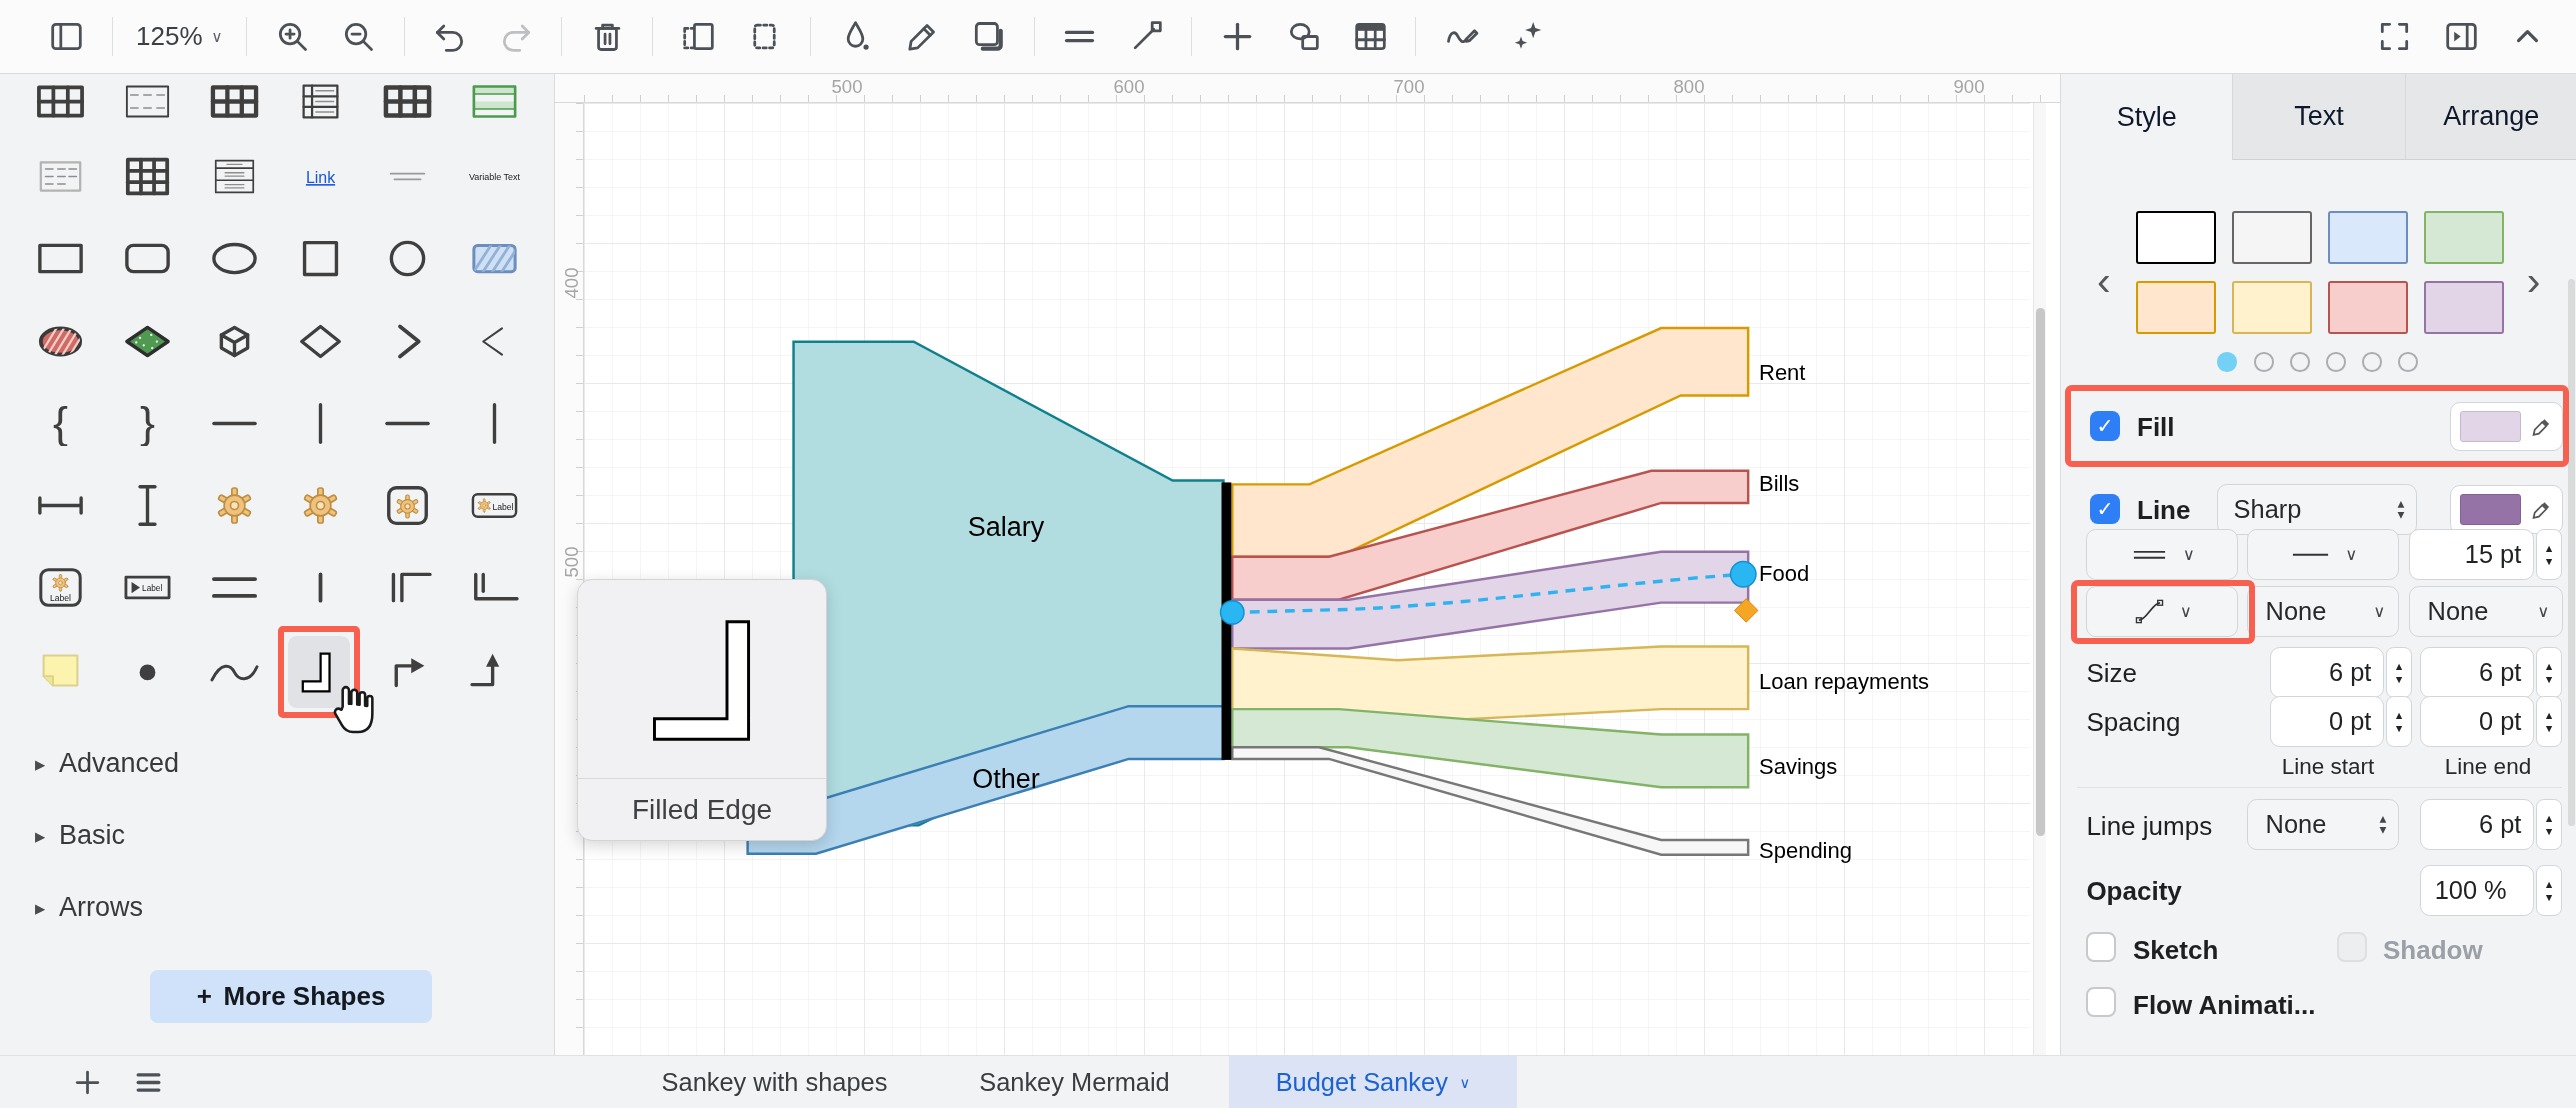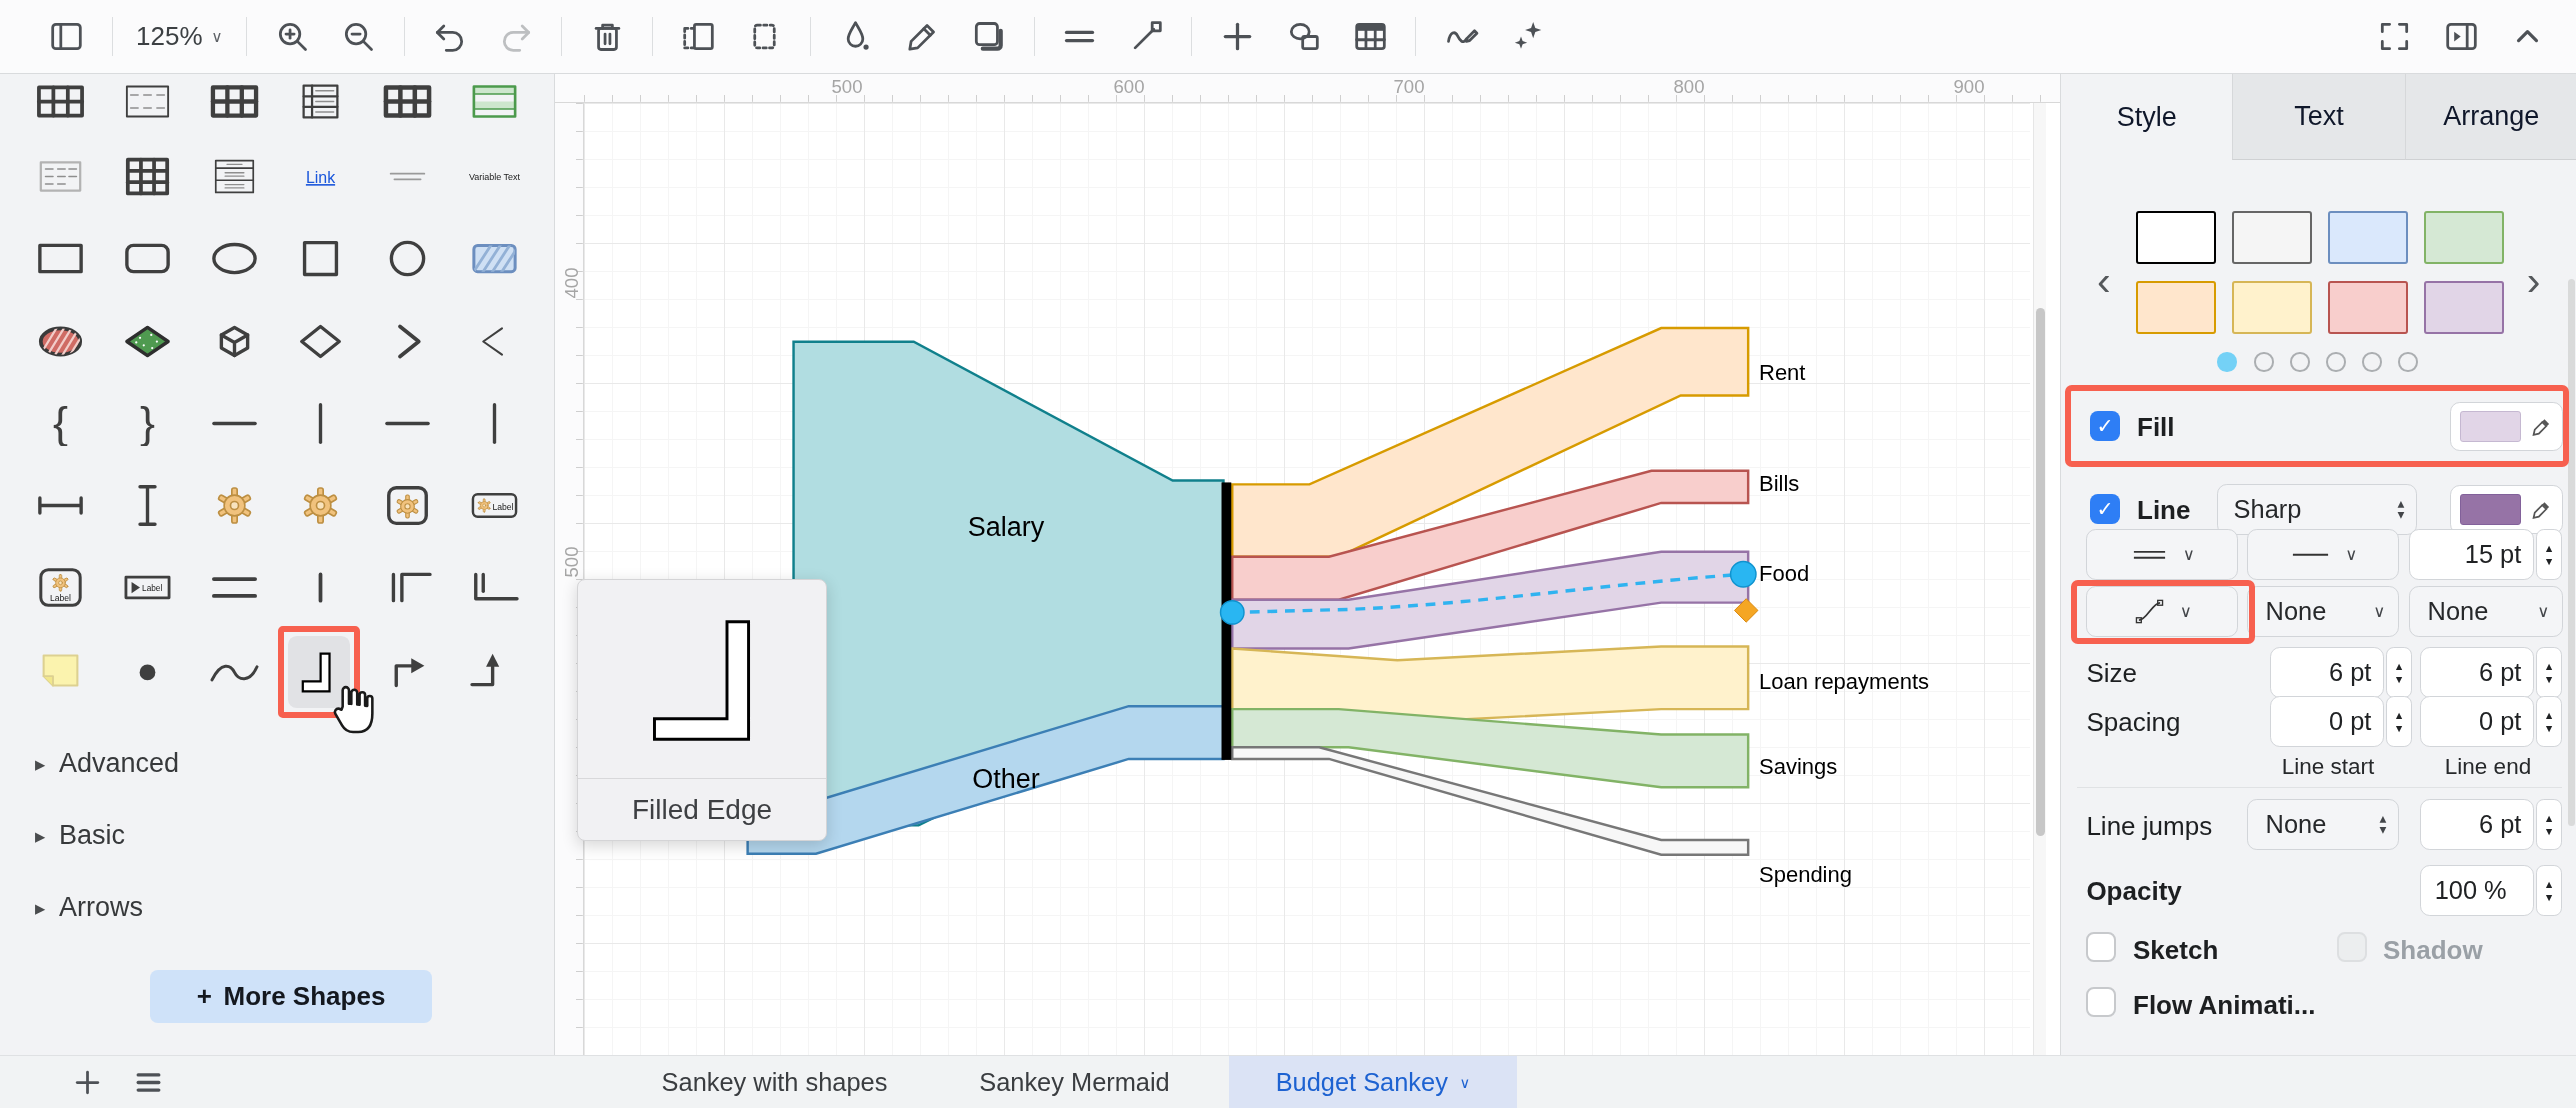--- a/index.html
+++ b/index.html
@@ -59,21 +59,21 @@
   .sankeysvg { position:absolute; left:0; top:0; pointer-events:none; }
   .nlabel { position:absolute; transform:translate(-50%,-50%); font-size:27px; color:#000; white-space:nowrap; }
   .rlabel { position:absolute; left:1204px; transform:translateY(-50%); font-size:22px; color:#000; white-space:nowrap; }
   .vscroll { position:absolute; left:1478px; top:29px; width:12.7px; height:952px;
     background:#f7f7f7; border-left:1px solid #e6e6e6; }
   .vscroll .thumb { position:absolute; left:2px; top:205px; width:8.8px; height:528px;
     background:#c7c7c7; border-radius:4.9px; }
 
   
   .tooltip { position:absolute; left:577px; top:579px; width:250px; height:262px;
-    background:#f1f1f3; border:1px solid #d4d4d6; border-radius:8px;
+    background:#f1f1f3; border:1px solid #d4d4d6; border-radius:15px;
     box-shadow:0 4.9px 15.6px rgba(0,0,0,.16); z-index:30; }
   .tt-preview { height:199px; display:flex; align-items:center; justify-content:center;
     border-bottom:1px solid #d8d8da; }
   .tt-label { height:61px; display:flex; align-items:center; justify-content:center;
     font-size:28px; color:#3d3f42; }
 
   
   .panel { position:absolute; left:2060px; top:74px; width:516px; height:981px;
     background:#f2f3f5; border-left:1px solid #d9dbdd; }
   .ptabs { position:absolute; left:0; top:0; width:516px; height:86px; display:flex; }
@@ -714,21 +714,21 @@
       <path d="M1787,613 L1799,625 L1787,637 L1775,625 Z" fill="#f5a623" stroke="#d8860b" stroke-width="1"></path>
     </svg>
 
     <div class="nlabel" style="left:451px; top:453px">Salary</div>
     <div class="nlabel" style="left:451px; top:705px">Other</div>
     <div class="rlabel" style="top:299px">Rent</div>
     <div class="rlabel" style="top:410px">Bills</div>
     <div class="rlabel" style="top:500px">Food</div>
     <div class="rlabel" style="top:608px">Loan repayments</div>
     <div class="rlabel" style="top:693px">Savings</div>
-    <div class="rlabel" style="top:801px">Spending</div>
+    <div class="rlabel" style="top:777px">Spending</div>
 
     <div class="vscroll">
       <div class="thumb"></div>
     </div>
   </div>
 
   <div class="tooltip">
     <div class="tt-preview">
       <svg width="147" height="147" viewBox="0 0 150 150">
           <path d="M100,16 h22 v120 h-96 v-21 h74 Z" fill="#fff" stroke="#000" stroke-width="3"></path>

